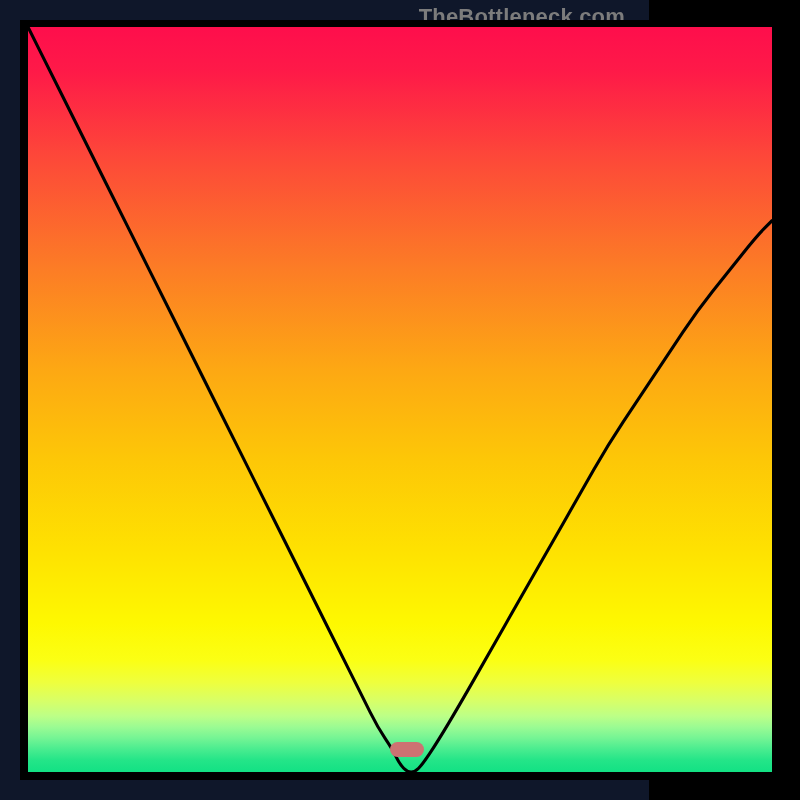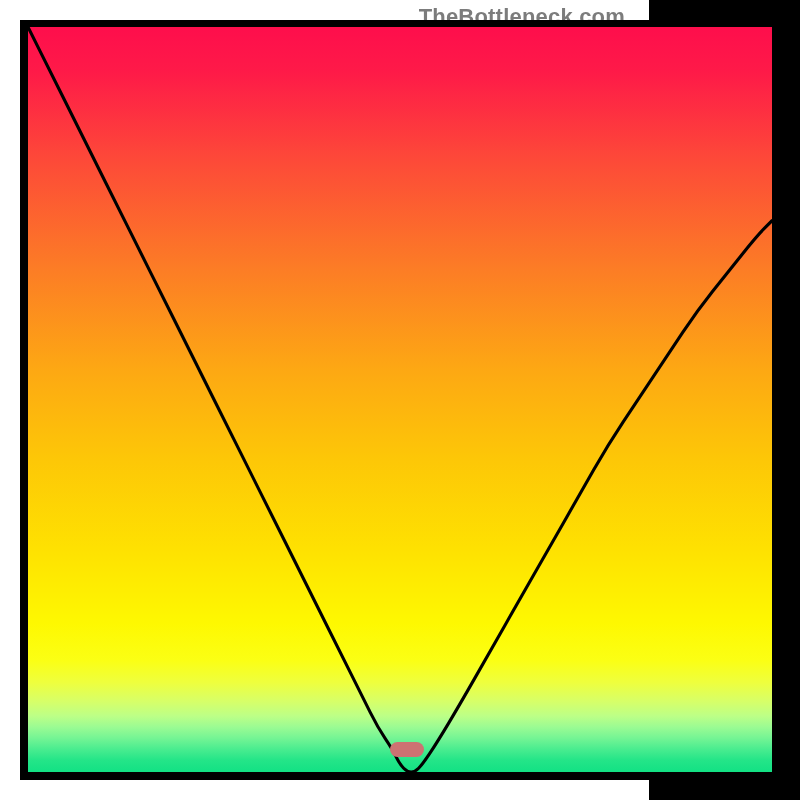--- a/index.html
+++ b/index.html
@@ -8,21 +8,21 @@
     width: 800px;
     height: 800px;
     background: #000;
     overflow: hidden;
     font-family: Arial, Helvetica, sans-serif;
   }
   .stage {
     position: relative;
     width: 649px;
     height: 800px;
-    background: #ffffff;
+    background: #0f172a;
   }
   .frame-border {
     position: absolute;
     left: 20px;
     top: 20px;
     width: 760px;
     height: 760px;
     background: #000;
   }
   .plot-wrap {

